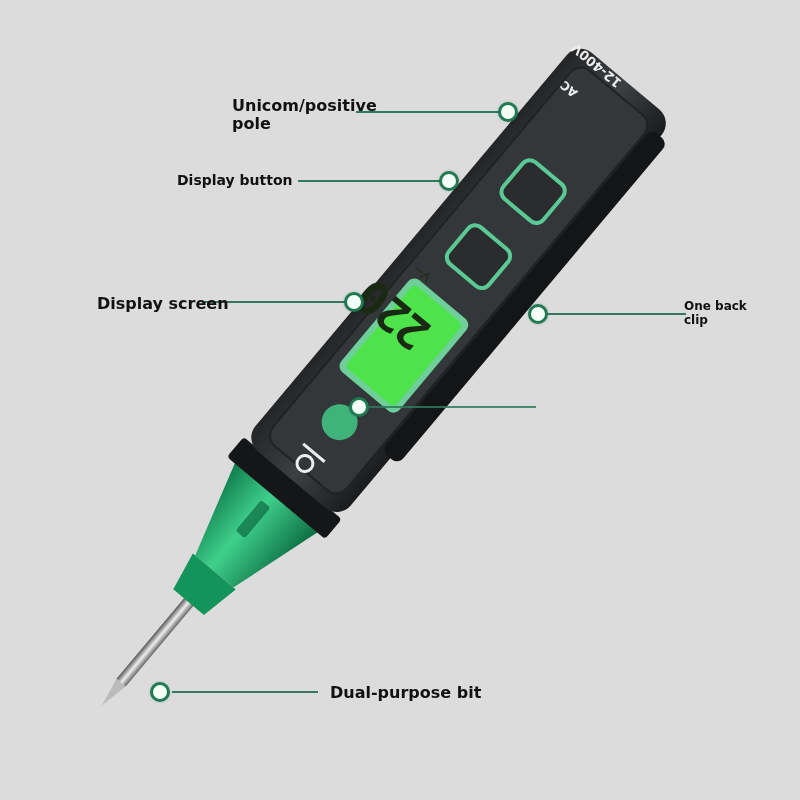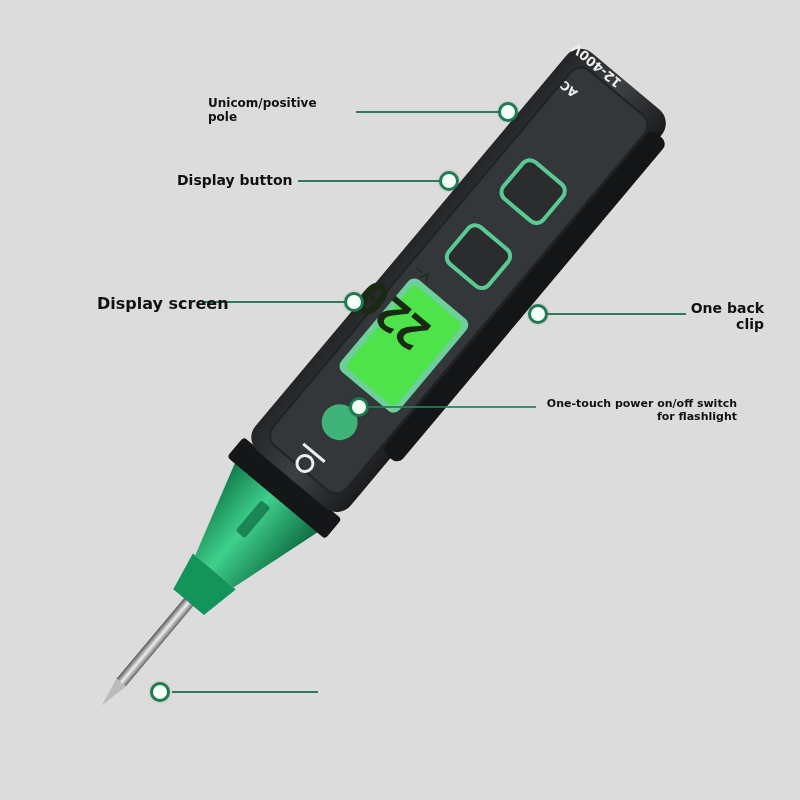--- a/index.html
+++ b/index.html
@@ -1,22 +1,22 @@
 <!DOCTYPE html>
 <html><head>
 <meta charset="utf-8">
 <style>
   html,body{margin:0;padding:0;}
   body{width:800px;height:800px;overflow:hidden;background:#dcdcdc;position:relative;font-family:"Liberation Sans",sans-serif;}
   .stage{position:absolute;left:0;top:0;width:800px;height:800px;}
   .callout-label{position:absolute;font-family:"DejaVu Sans","Liberation Sans",sans-serif;font-weight:bold;color:#111;line-height:1.15;}
-  .lbl-unicom{left:208px;top:97px;font-size:12px;}
+  .lbl-unicom{left:232px;top:97px;font-size:16px;}
   .lbl-voltage{left:177px;top:172px;font-size:14px;}
   .lbl-display{left:97px;top:295px;font-size:16px;}
-  .lbl-clip{right:36px;top:300px;font-size:14px;text-align:right;}
+  .lbl-clip{right:36px;top:300px;font-size:12px;}
   .lbl-flash{right:63px;top:398px;font-size:11px;text-align:right;}
   .lbl-bit{left:330px;top:684px;font-size:16px;}
   .line{position:absolute;height:2px;background:#2f7a5a;}
   .dot{position:absolute;width:14px;height:14px;border-radius:50%;background:#f4fff8;border:3px solid #1f7a52;box-sizing:content-box;box-shadow:0 0 3px rgba(0,0,0,.2);}
 </style>
 </head>
 <body>
 
 <div class="stage">
 
@@ -95,18 +95,18 @@
   <div class="line" style="left:202px;top:301px;width:145px;"></div>
   <div class="dot" style="left:344px;top:292px;"></div>
   <div class="callout-label lbl-display">Display screen</div>
 
   <div class="line" style="left:546px;top:313px;width:140px;"></div>
   <div class="dot" style="left:528px;top:304px;"></div>
   <div class="callout-label lbl-clip" style="width:80px;">One back clip</div>
 
   <div class="line" style="left:366px;top:406px;width:170px;opacity:.85;"></div>
   <div class="dot" style="left:349px;top:397px;"></div>
-  <div class="callout-label lbl-flash" style="width:210px;">One-touch power on/off switch for flashlight</div>
 
   <div class="line" style="left:172px;top:691px;width:146px;"></div>
   <div class="dot" style="left:150px;top:682px;"></div>
+  <div class="callout-label lbl-bit">Dual-purpose bit</div>
 
 </div>
 
 </body></html>

